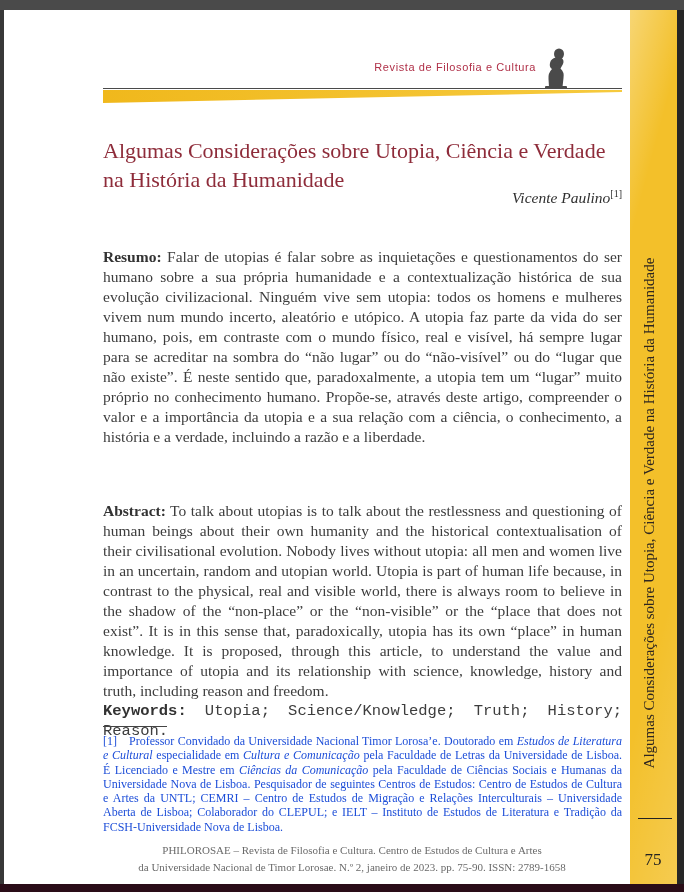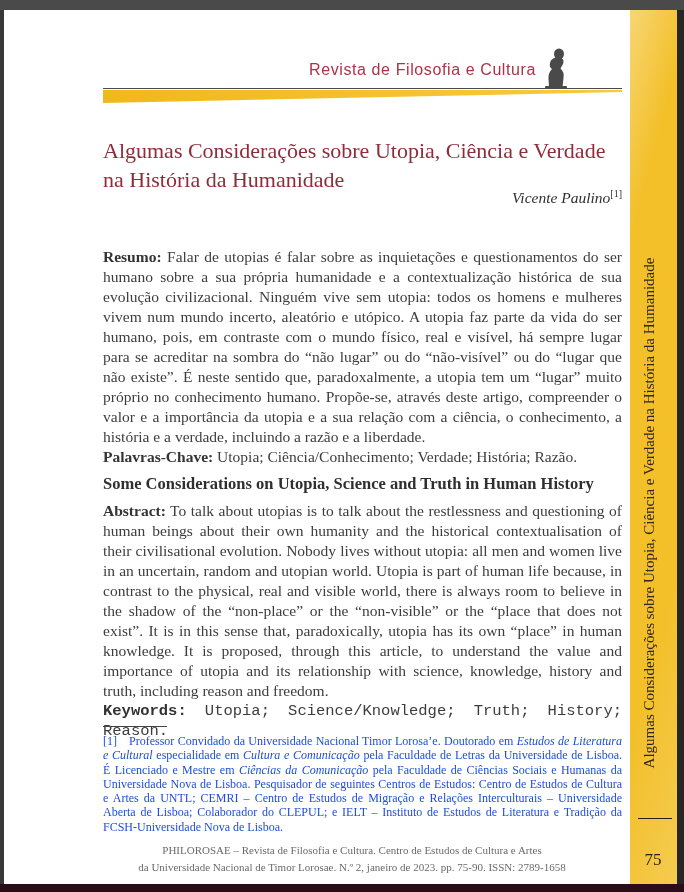--- a/index.html
+++ b/index.html
@@ -10,21 +10,21 @@
   }
   
   .top-border{position:absolute;top:0;left:0;right:0;height:10px;background:#4a4a4a;}
   .left-border{position:absolute;top:10px;left:0;width:4px;bottom:8px;background:#383838;}
   .right-border{position:absolute;top:10px;right:0;width:7px;bottom:8px;background:#262626;}
   .bottom-border{position:absolute;bottom:0;left:0;right:0;height:8px;background:#2a0d18;}
 
   
   .journal-name{
     position:absolute;top:61px;left:103px;width:433px;text-align:right;
-    font-family:"Liberation Sans", sans-serif;font-size:16px;letter-spacing:.6px;
+    font-family:"Liberation Sans", sans-serif;font-size:11px;letter-spacing:.6px;
     color:#b03048;
   }
   .thinker-icon{position:absolute;left:537px;top:48px;width:34px;height:41px;}
   .header-rule{position:absolute;left:103px;top:88px;width:519px;height:0;border-top:1.6px solid #4a4a4a;}
   .header-swoosh{
     position:absolute;left:103px;top:90px;width:519px;height:13px;
     background:linear-gradient(90deg,#f0b81c,#f6ca3e);
     clip-path:polygon(0 0,100% 0,100% 16%,0 100%);
   }
 
@@ -96,24 +96,22 @@
 
   <h1 class="col page-title" style="position:absolute;margin:0;font-weight:normal;">Algumas Considerações sobre Utopia, Ciência e Verdade na História da Humanidade</h1>
 
   <div class="col author-line" style="position:absolute;">
     <span class="author-name">Vicente Paulino</span><span class="author-ref">[1]</span>
   </div>
 
 
   <div class="col body-block resumo-block" style="position:absolute;">
     <p style="margin:0;"><b class="lbl">Resumo:</b><span> Falar de utopias é falar sobre as inquietações e questionamentos do ser humano sobre a sua própria humanidade e a contextualização histórica de sua evolução civilizacional. Ninguém vive sem utopia: todos os homens e mulheres vivem num mundo incerto, aleatório e utópico. A utopia faz parte da vida do ser humano, pois, em contraste com o mundo físico, real e visível, há sempre lugar para se acreditar na sombra do “não lugar” ou do “não-visível” ou do “lugar que não existe”. É neste sentido que, paradoxalmente, a utopia tem um “lugar” muito próprio no conhecimento humano. Propõe-se, através deste artigo, compreender o valor e a importância da utopia e a sua relação com a ciência, o conhecimento, a história e a verdade, incluindo a razão e a liberdade.</span></p>
-    <p style="margin:0;"><b class="lbl">Palavras-Chave:</b><span> Utopia; Ciência/Conhecimento; Verdade; História; Razão.</span></p>
   </div>
 
-  <h2 class="col english-heading" style="position:absolute;margin:0;">Some Considerations on Utopia, Science and Truth in Human History</h2>
 
   <div class="col body-block abstract-block" style="position:absolute;">
     <p style="margin:0;"><b class="lbl">Abstract:</b><span> To talk about utopias is to talk about the restlessness and questioning of human beings about their own humanity and the historical contextualisation of their civilisational evolution. Nobody lives without utopia: all men and women live in an uncertain, random and utopian world. Utopia is part of human life because, in contrast to the physical, real and visible world, there is always room to believe in the shadow of the “non-place” or the “non-visible” or the “place that does not exist”. It is in this sense that, paradoxically, utopia has its own “place” in human knowledge. It is proposed, through this article, to understand the value and importance of utopia and its relationship with science, knowledge, history and truth, including reason and freedom.</span></p>
     <p style="margin:0;font-family:Liberation Mono, monospace;"><b class="lbl">Keywords:</b><span> Utopia; Science/Knowledge; Truth; History; Reason.</span></p>
   </div>
 
   <div class="footnote-divider"></div>
   <div class="col footnote" style="position:absolute;">
     <span class="marker">[1]</span><span><span>Professor Convidado da Universidade Nacional Timor Lorosa’e. Doutorado em </span><i>Estudos de Literatura e Cultural</i><span> especialidade em </span><i>Cultura e Comunicação</i><span> pela Faculdade de Letras da Universidade de Lisboa. É Licenciado e Mestre em </span><i>Ciências da Comunicação</i><span> pela Faculdade de Ciências Sociais e Humanas da Universidade Nova de Lisboa. Pesquisador de seguintes Centros de Estudos: Centro de Estudos de Cultura e Artes da UNTL; CEMRI – Centro de Estudos de Migração e Relações Interculturais – Universidade Aberta de Lisboa; Colaborador do CLEPUL; e IELT – Instituto de Estudos de Literatura e Tradição da FCSH-Universidade Nova de Lisboa.</span></span>
   </div>

